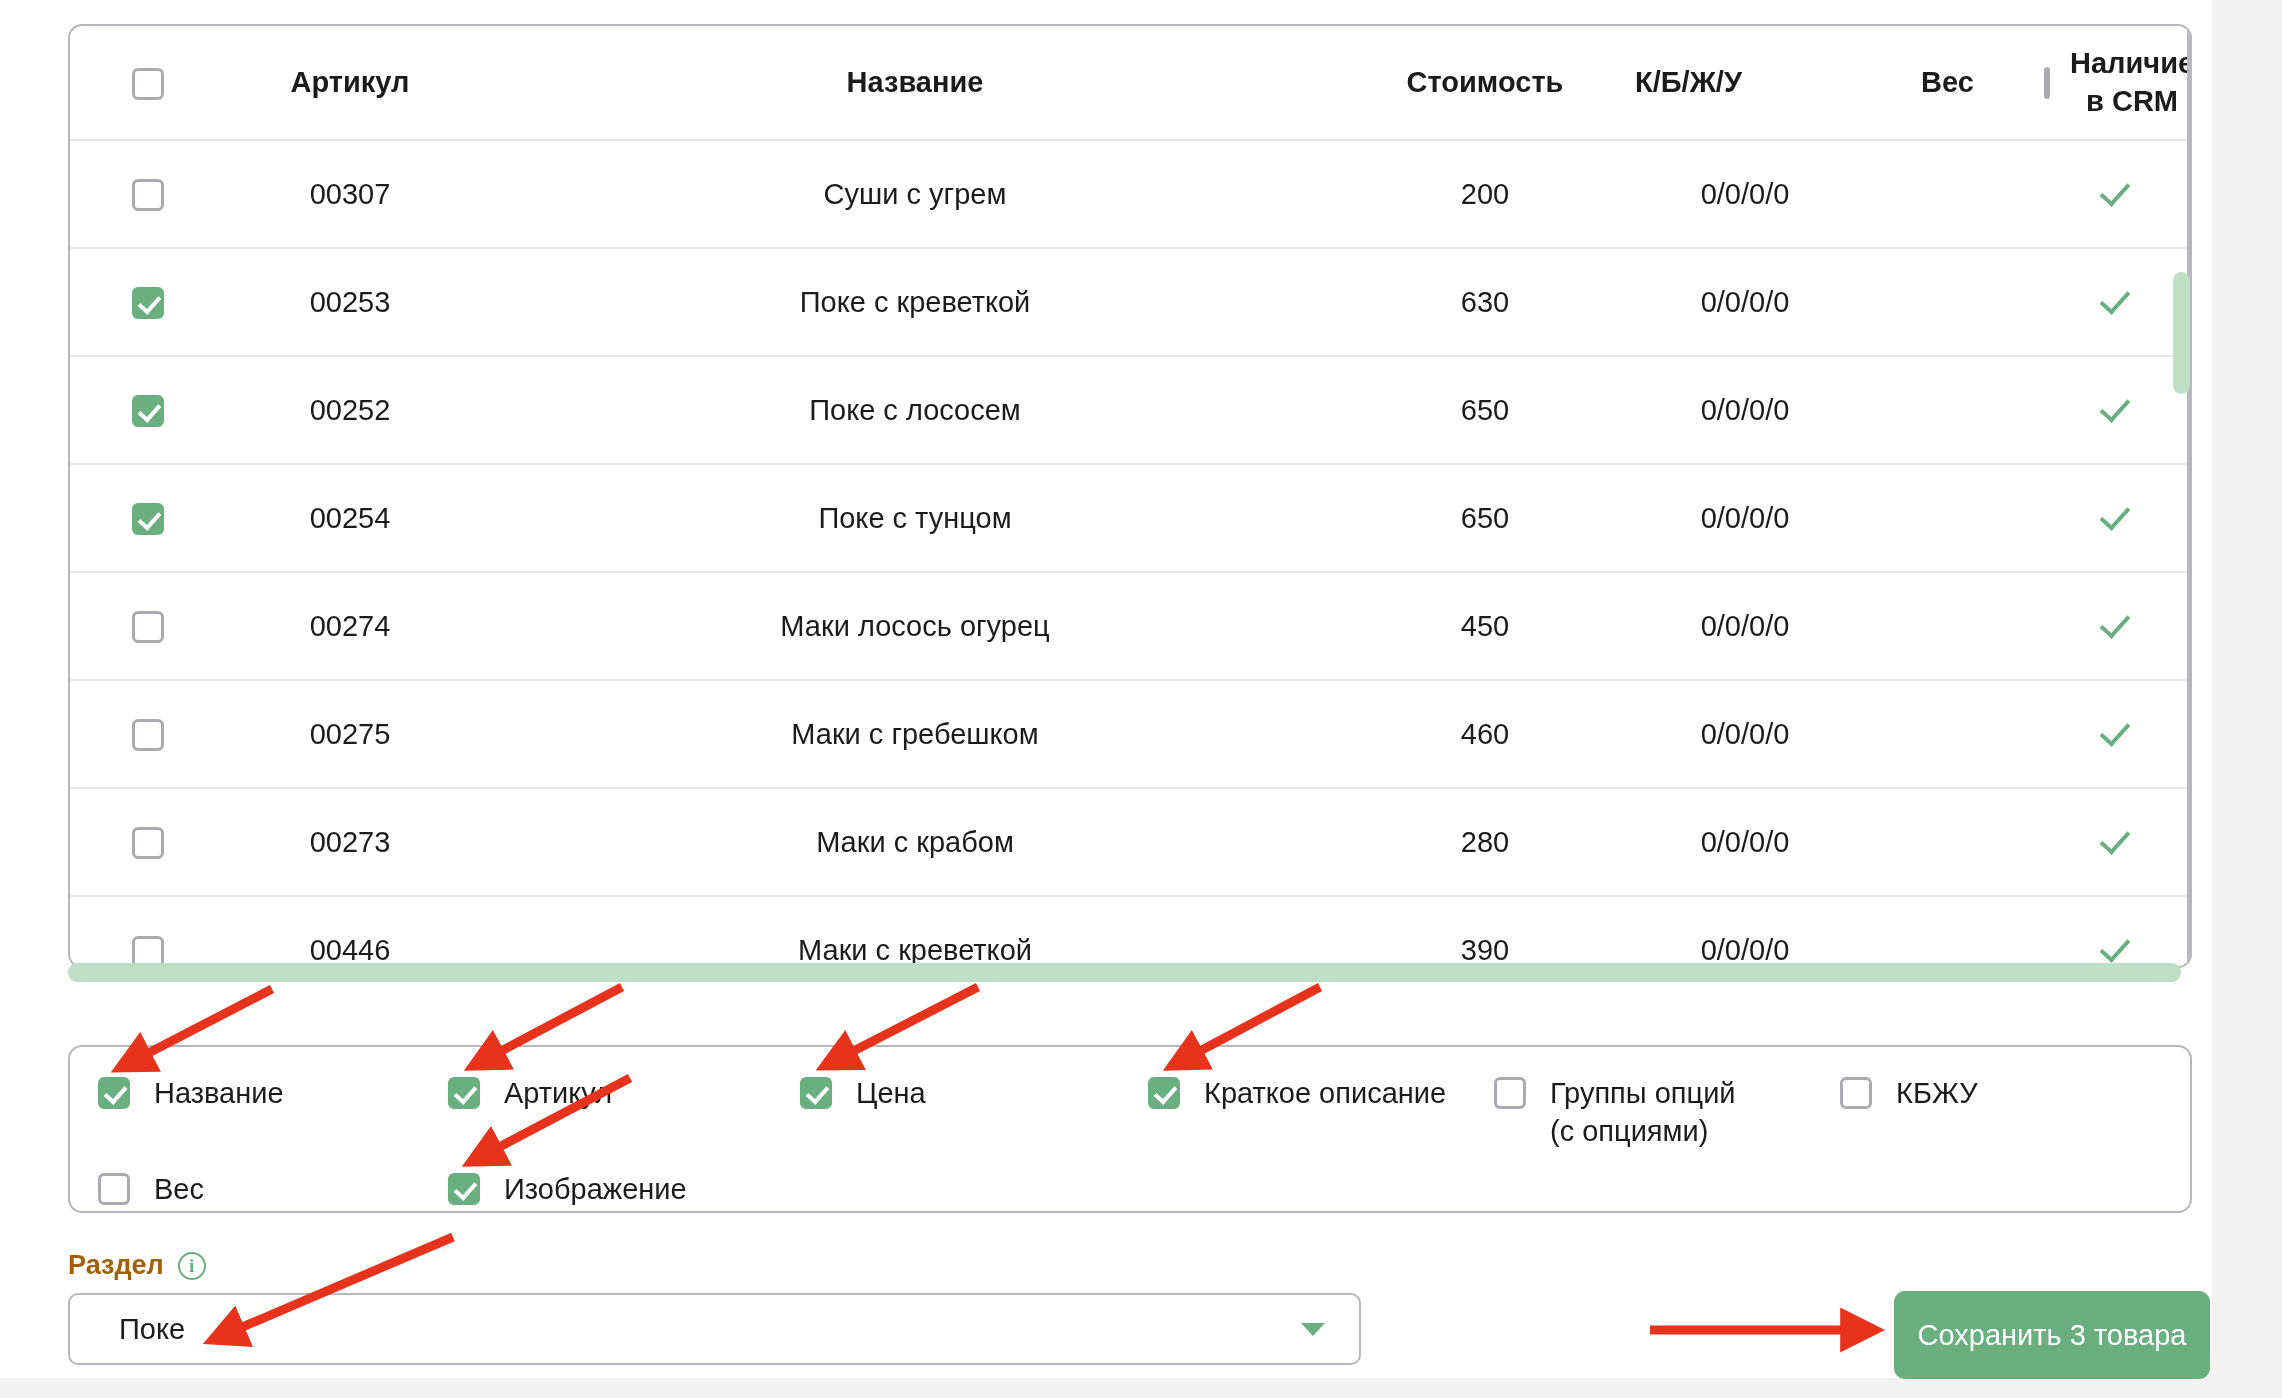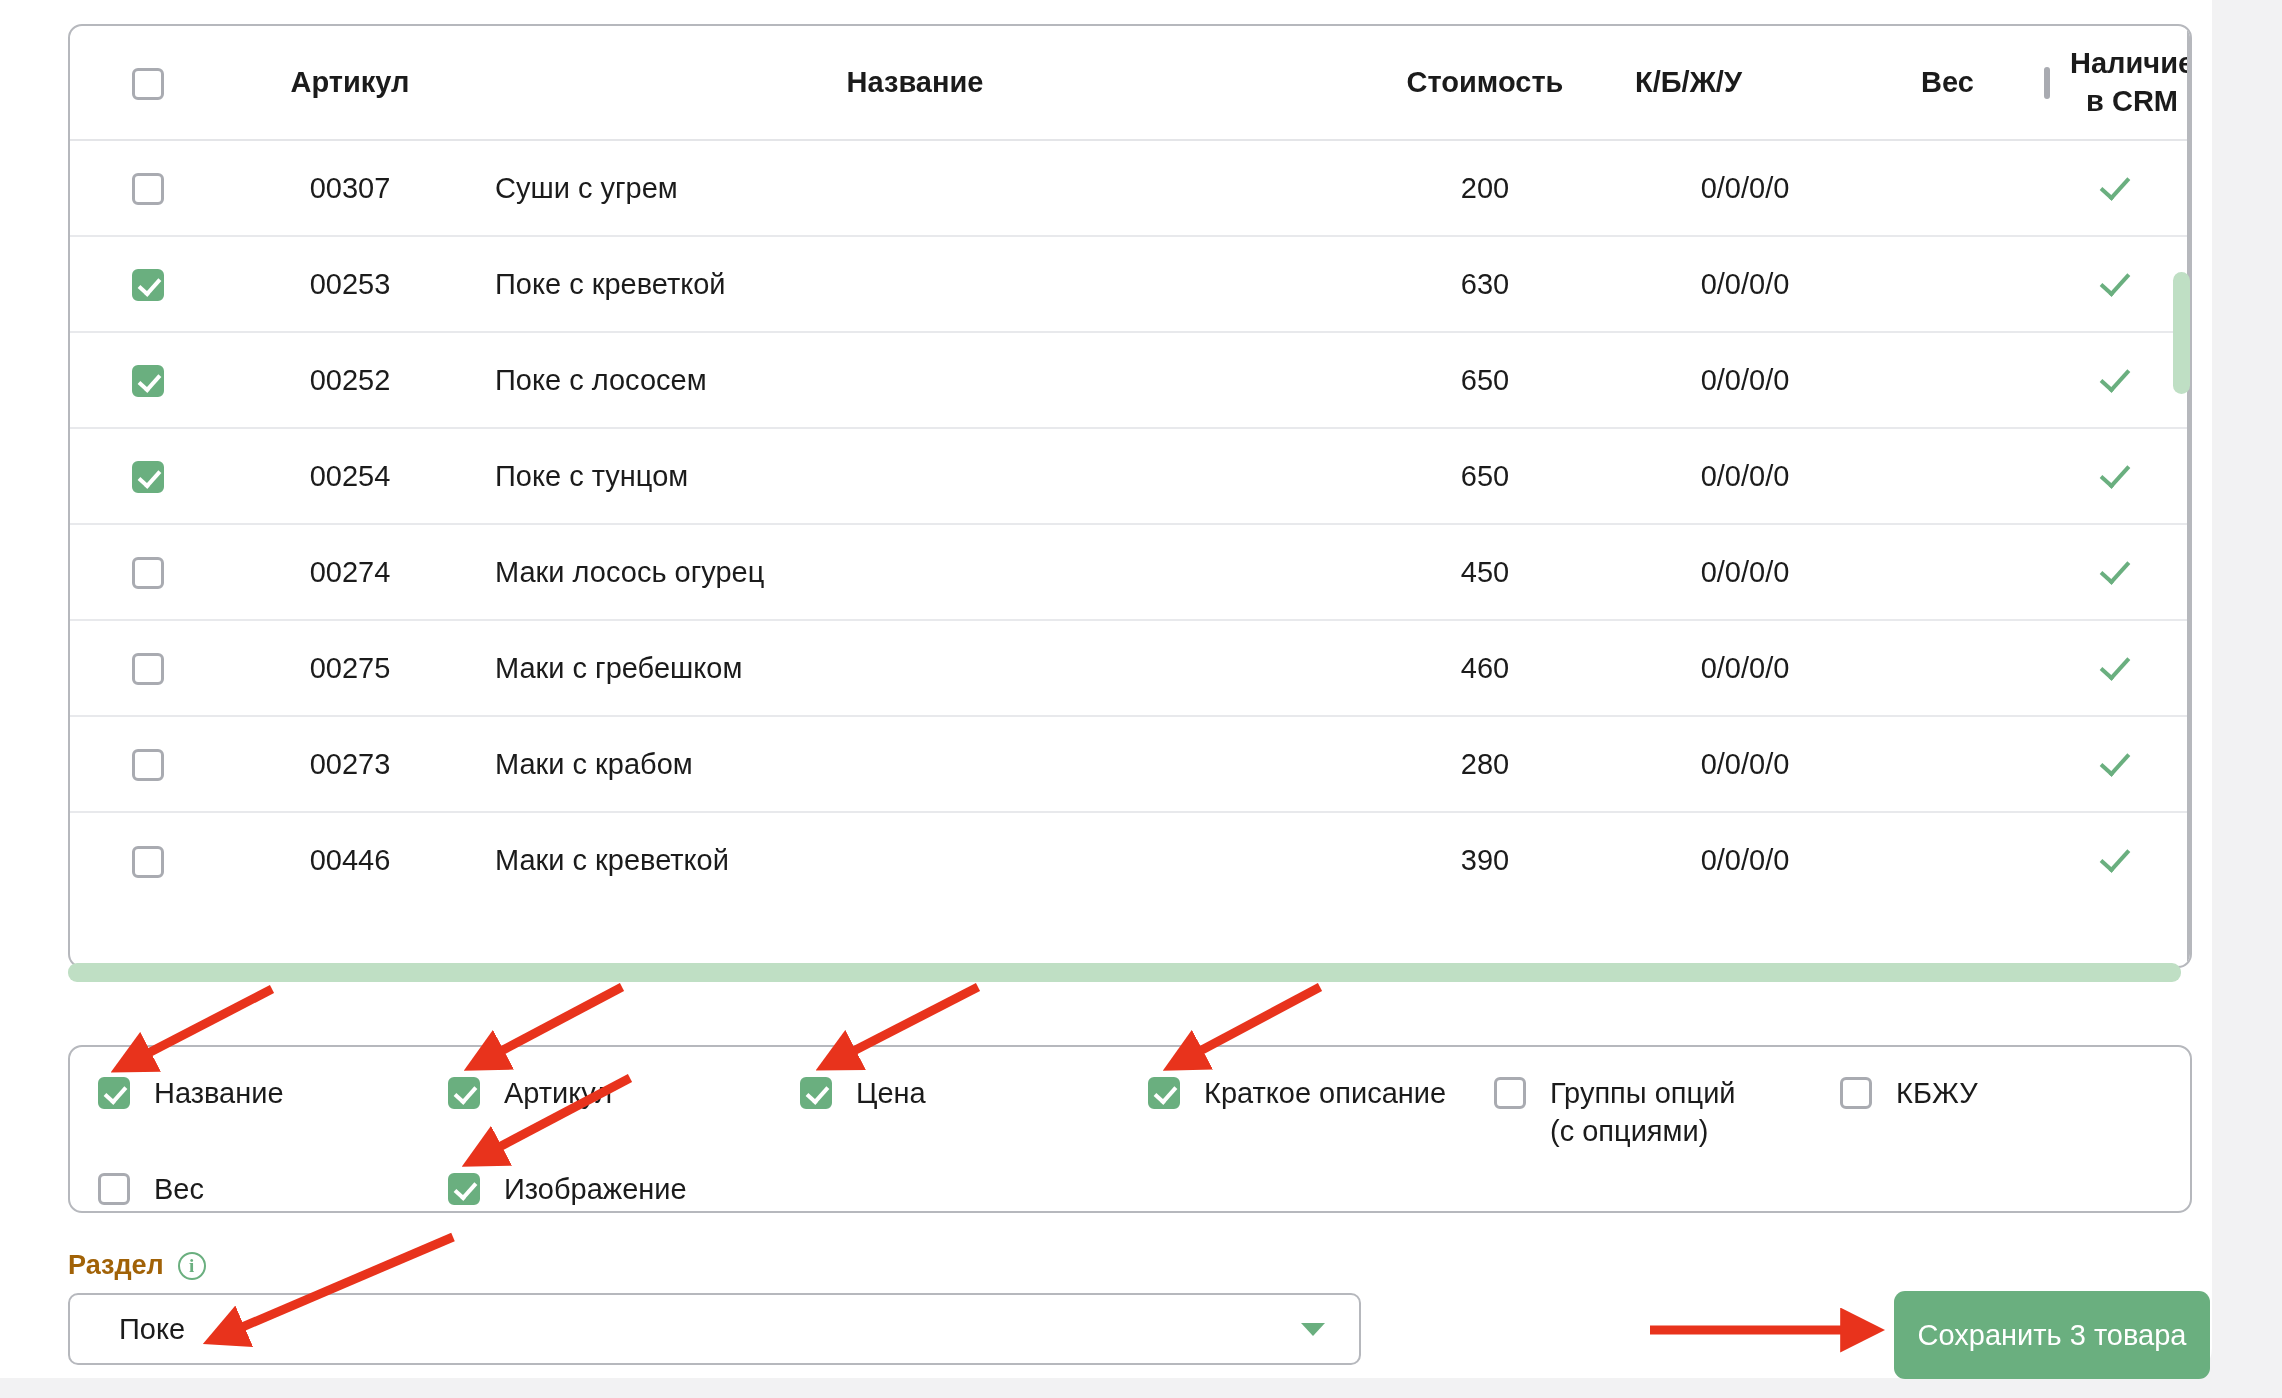--- a/index.html
+++ b/index.html
@@ -65,29 +65,29 @@
   .crm-head-wrap {
     display: flex; align-items: center; gap: 20px;
     padding-left: 4px;
   }
   .crm-head-text {
     font-size: 29px; font-weight: 700; line-height: 1.28;
     color: #1b1b1b; text-align: center; white-space: nowrap;
   }
 
   tbody td {
-    height: 96px;
+    height: 108px;
     font-size: 29px; color: #1b1b1b; font-weight: 400;
     vertical-align: middle; padding: 0;
   }
   tbody tr { border-bottom: 2px solid #e8e9ec; }
   tbody tr:last-child { border-bottom: none; }
   td.t-chk   { text-align: center; }
   td.t-art   { text-align: center; padding-right: 20px; }
-  td.t-name  { }
+  td.t-name  { text-align: center; }
   td.t-price { text-align: center; }
   td.t-kbju  { text-align: center; }
   td.t-weight{ text-align: center; }
   td.t-crm   { text-align: center; }
 
   
   .cb {
     display: inline-block; width: 32px; height: 32px;
     border-radius: 6px; position: relative; vertical-align: middle;
   }

